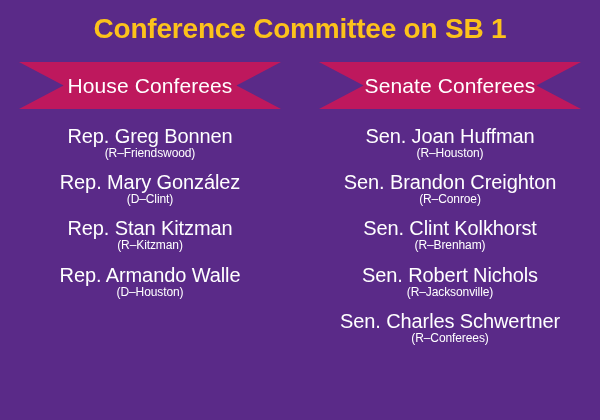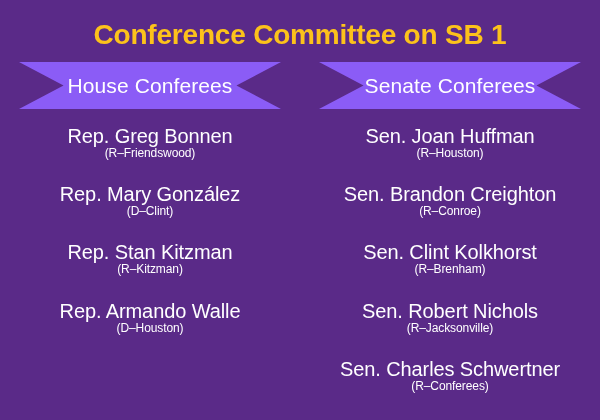--- a/index.html
+++ b/index.html
@@ -19,21 +19,21 @@
     position: relative;
     width: 600px;
     height: 420px;
     background: #5a2a88;
     box-sizing: border-box;
   }
 
   
   .title-row {
     position: absolute;
-    top: 6px;
+    top: 0;
     left: 0;
     width: 600px;
     height: 58px;
     display: flex;
     align-items: center;
     justify-content: center;
   }
   .title {
     color: #fcc21b;
     font-size: 28px;
@@ -59,21 +59,21 @@
     display: flex;
     flex-direction: column;
     align-items: center;
   }
 
   
   .banner {
     position: relative;
     width: 262px;
     height: 47px;
-    background: #8b5cf6;
+    background: #be185d;
     display: flex;
     align-items: center;
     justify-content: center;
     -webkit-clip-path: polygon(
         0% 0%,
         100% 0%,
         100% 0%,
         83% 50%,
         100% 100%,
         100% 100%,
@@ -98,21 +98,20 @@
     line-height: 1;
   }
 
   
   .member-list {
     margin-top: 16px;
     width: 296px;
     display: flex;
     flex-direction: column;
     align-items: center;
-    gap: 12px;
   }
   .member {
     text-align: center;
     color: #ffffff;
     line-height: 1.1;
     margin-bottom: 11px;
     width: 296px;
   }
   .member:last-child { margin-bottom: 0; }
   .member-name {

